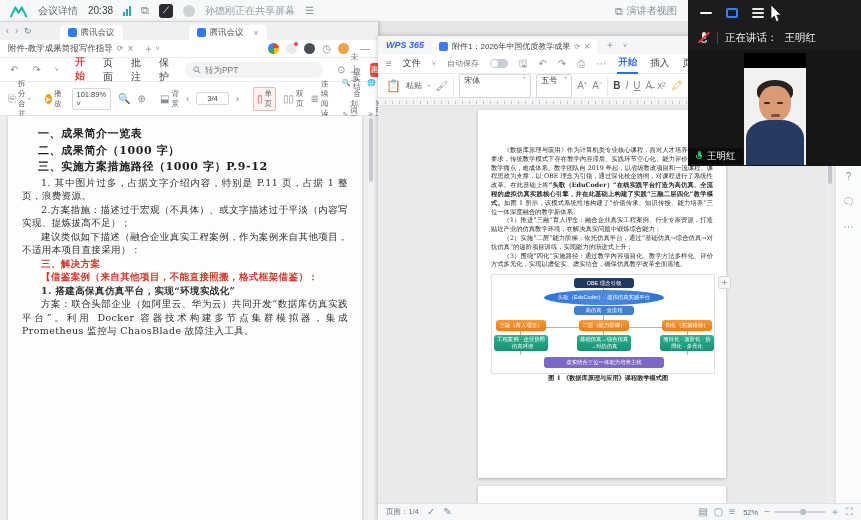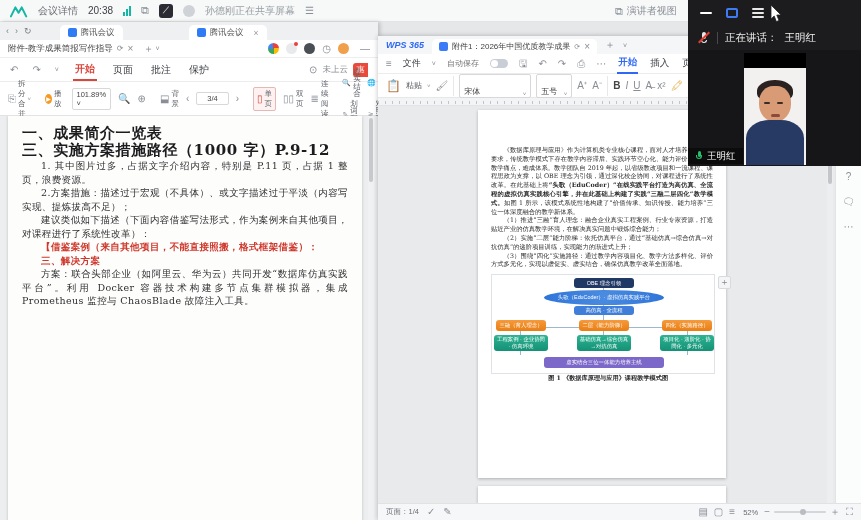--- a/index.html
+++ b/index.html
@@ -34,40 +34,40 @@
   .vd{width:1px;height:20px;background:#e8e8e8}
   .zbox{border:1px solid #d8d8d8;border-radius:2px;padding:1px 4px;font-size:7.5px;color:#444;background:#fff}
   .pgbox{border:1px solid #d8d8d8;border-radius:2px;padding:1px 10px;font-size:7.5px;color:#444}
   .tcol{display:flex;flex-direction:column;gap:2px;line-height:1}
   .tbtn{display:flex;align-items:center;gap:2px}
   .playc{width:10px;height:10px;border-radius:50%;background:#f59a23;color:#fff;font-size:6px;display:flex;align-items:center;justify-content:center}
   .selbox{border:1px solid #e4b9b4;background:#fdf2f1;border-radius:2px;padding:1px 3px}
   #l-doc{left:0;top:94px;width:378px;height:409px;background:#edeef0;overflow:hidden}
   #l-page{position:absolute;left:8px;top:0;width:354px;height:409px;background:#fdfdfc;box-shadow:0 0 3px rgba(0,0,0,.2);padding:8px 14px 0 14px;overflow:hidden}
   #l-page{font-family:"DejaVu Serif",serif;font-size:9.5px;line-height:13.5px;color:#2f2f31;text-align:justify;letter-spacing:.4px}
-  #l-page h4{font-size:15px;margin:3px 0 2px 0;color:#1c1c1e;letter-spacing:.6px}
+  #l-page h4{font-size:11px;margin:3px 0 2px 16px;color:#1c1c1e;letter-spacing:.6px}
   #l-page p{text-indent:2em;margin:0}
   .redtx{color:#cf372b;font-weight:bold}
   #l-scroll{left:368px;top:94px;width:6px;height:409px;background:#f0f1f2}
   #l-thumb{left:369px;top:96px;width:4px;height:64px;background:#c7c9cc;border-radius:2px}
   .slider{width:52px;height:2px;background:#d4d6d9;border-radius:1px;position:relative}
   .slider i{position:absolute;left:50%;top:-2px;width:6px;height:6px;border-radius:50%;background:#b9bcc0}
   
   #wwin{left:378px;top:36px;width:483px;height:484px;background:#fff;box-shadow:0 0 5px rgba(0,0,0,.25)}
   #w-titlerow{left:0;top:0;width:483px;height:18px;background:#f4f6f8;display:flex;align-items:center;gap:8px;padding:0 8px}
   .wlogo{color:#2f68f6;font-weight:bold;font-size:9px;font-style:italic}
   .wtab{background:#fff;border-radius:5px 5px 0 0;height:15px;margin-top:3px;display:flex;align-items:center;gap:4px;padding:0 7px;font-size:8px;color:#444;max-width:190px;white-space:nowrap;overflow:hidden}
   .wtab .bico{width:9px;height:9px;border-radius:2px;background:#3b7bf7}
   #w-ribbontabs{left:0;top:18px;width:483px;height:20px;background:#fff;border-bottom:1px solid #ececec;display:flex;align-items:center;gap:11px;padding:0 8px;font-size:9.5px;color:#3b3e44}
   .rtab{padding:3px 1px}
   .rtab.act{color:#2f68f6;font-weight:bold;border-bottom:2px solid #2f68f6}
   .toggle{width:18px;height:9px;border-radius:5px;background:#c9ced6;position:relative;display:inline-block}
   .toggle i{position:absolute;left:1px;top:1px;width:7px;height:7px;border-radius:50%;background:#fff}
   #w-format{left:0;top:38px;width:483px;height:24px;background:#fff;border-bottom:1px solid #e7e7e7;display:flex;align-items:center;gap:5px;padding:0 8px;font-size:8px;color:#55585e}
-  .fsel{border:1px solid #d6d8db;border-radius:2px;height:24px;display:flex;align-items:flex-end;gap:5px;padding:0 4px;font-size:8px;color:#444;background:#fff}
+  .fsel{border:1px solid #d6d8db;border-radius:2px;height:24px;display:flex;align-items:flex-start;gap:5px;padding:0 4px;font-size:8px;color:#444;background:#fff}
   #w-ruler{left:0;top:62px;width:483px;height:8px;background:#f3f4f5;border-bottom:1px solid #e3e4e6}
   #w-ruler i{display:block;height:3px;margin-top:3px;background:repeating-linear-gradient(90deg,#c2c4c8 0 1px,transparent 1px 7px)}
   #w-canvas{left:0;top:70px;width:483px;height:397px;background:#e8eaec;overflow:hidden}
   #w-page{position:absolute;left:100px;top:4px;width:248px;height:368px;background:#fff;box-shadow:0 1px 3px rgba(0,0,0,.25);padding:36px 13px 0 13px;overflow:hidden}
   #w-page{font-family:"DejaVu Serif",serif;font-size:6.3px;line-height:8.8px;color:#2c2c2e;text-align:justify}
   #w-page h5{font-size:7px;margin-bottom:3px;color:#111}
   #w-page p{text-indent:2em;margin:0}
   #w-page2{position:absolute;left:100px;top:380px;width:248px;height:17px;background:#fff;box-shadow:0 1px 3px rgba(0,0,0,.25)}
   #w-scroll{left:449px;top:70px;width:6px;height:397px;background:#eceef0}
   #w-thumb{left:450px;top:90px;width:4px;height:58px;background:#c3c5c9;border-radius:2px}
@@ -168,20 +168,27 @@
     </span>
   </div>
   <div id="l-menurow" class="abs">
     <span class="ic">↶</span>
     <span class="ic">↷</span>
     <span class="ic" style="font-size:7px">˅</span>
     <span class="mtab act">开始</span>
     <span class="mtab">页面</span>
     <span class="mtab">批注</span>
     <span class="mtab">保护</span>
+    <span class="searchpill">
+      <svg width="8" height="8" viewBox="0 0 10 10">
+          <circle cx="4" cy="4" r="3" fill="none" stroke="#9aa0a6" stroke-width="1.3"></circle>
+          <line x1="6.4" y1="6.4" x2="9" y2="9" stroke="#9aa0a6" stroke-width="1.3"></line>
+        </svg>
+      <input style="border: 0px; background: transparent; outline: none; font-size: 8.5px; color: rgb(102, 102, 102); width: 110px;" placeholder="转为PPT">
+    </span>
     <span class="row" style="margin-left:auto;gap:5px;font-size:8.5px;color:#8a8f96">
       <span class="ic">⊙</span>
       <span>未上云</span>
       <span class="redbadge">惠</span>
     </span>
   </div>
   <div id="l-toolrow" class="abs">
     <span class="tbtn">
         <span class="ic">⎘</span>
         <span>拆分合并</span>
@@ -234,26 +241,28 @@
         </span>
       <span class="tbtn">
           <span class="ic" style="font-size:7px">≷</span>
           <span>对照翻译</span>
         </span>
     </span>
   </div>
   <div id="l-doc" class="abs">
     <div id="l-page">
       <h4>一、成果简介一览表</h4>
+      <h4>二、成果简介（1000 字）</h4>
       <h4>三、实施方案措施路径（1000 字）P.9-12</h4>
       <p>1. 其中图片过多，占据文字介绍内容，特别是 P.11 页，占据 1 整页，浪费资源。</p>
       <p>2.方案措施：描述过于宏观（不具体）、或文字描述过于平淡（内容写实现、提炼拔高不足）；</p>
-      <p>建议类似如下描述（下面内容借鉴写法形式，作为案例来自其他项目，对课程进行了系统性改革）：</p>
+      <p>建议类似如下描述（融合企业真实工程案例，作为案例来自其他项目，不适用本项目直接采用）：</p>
+      <p class="redtx">三、解决方案</p>
       <p class="redtx">【借鉴案例（来自其他项目，不能直接照搬，格式框架借鉴）：</p>
-      <p class="redtx">三、解决方案</p>
+      <p style="font-weight:bold">1. 搭建高保真仿真平台，实现“环境实战化”</p>
       <p>方案：联合头部企业（如阿里云、华为云）共同开发“数据库仿真实践平台”。利用 Docker 容器技术构建多节点集群模拟器，集成 Prometheus 监控与 ChaosBlade 故障注入工具。</p>
     </div>
   </div>
   <div id="l-scroll" class="abs"></div>
   <div id="l-thumb" class="abs"></div>
 
 </div>
 
 <div id="wwin" class="abs">
   <div id="w-titlerow" class="abs">

